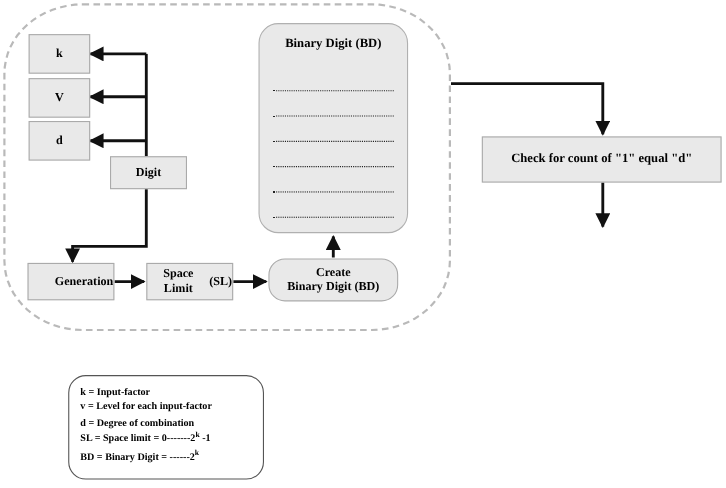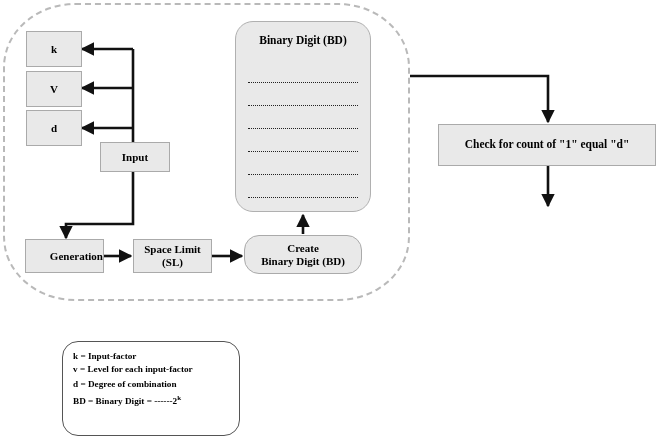--- a/index.html
+++ b/index.html
@@ -144,28 +144,28 @@
 
   <div class="node small-box" style="left:26px; top:71px; width:56px; height:36px;">
     <span class="node-label">V</span>
   </div>
 
   <div class="node small-box" style="left:26px; top:110px; width:56px; height:36px;">
     <span class="node-label">d</span>
   </div>
 
   <div class="node proc-box" style="left:100px; top:142px; width:70px; height:30px;">
-    <span class="node-label">Input</span>
+    <span class="node-label">Digit</span>
   </div>
 
   <div class="node proc-box" style="left:25px; top:239px; width:79px; height:34px;justify-content:flex-end;">
     <span class="node-label">Generation</span>
   </div>
 
-  <div class="node proc-box" style="left:133px; top:239px; width:79px; height:34px; flex-direction:column;">
+  <div class="node proc-box" style="left:133px; top:239px; width:79px; height:34px; flex-direction:row;">
     <span class="node-label">Space Limit</span>
     <span class="node-label">(SL)</span>
   </div>
 
   <div class="node proc-box" style="left:244px; top:235px; width:118px; height:39px; flex-direction:column;border-radius:15px;">
     <span class="node-label">Create</span>
     <span class="node-label">Binary Digit (BD)</span>
   </div>
 
   <div class="list-card" style="left:235px; top:21px; width:136px; height:191px;">
@@ -182,18 +182,21 @@
 
   <div class="node wide-box" style="left:438px; top:124px; width:218px; height:42px;">
     <span class="node-label">Check for count of "1" equal "d"</span>
   </div>
 
 
   <div id="legend">
     <div class="ln">k = Input-factor</div>
     <div class="ln">v = Level for each input-factor</div>
     <div class="ln" style="margin-top:3px;">d = Degree of combination</div>
+    <div class="ln">
+      <span>SL = Space limit = 0-------2</span><sup>k</sup><span> -1</span>
+    </div>
     <div class="ln" style="margin-top:3px;">
       <span>BD = Binary Digit = ------2</span><sup>k</sup>
     </div>
   </div>
 
 </div>
 
 </body></html>

